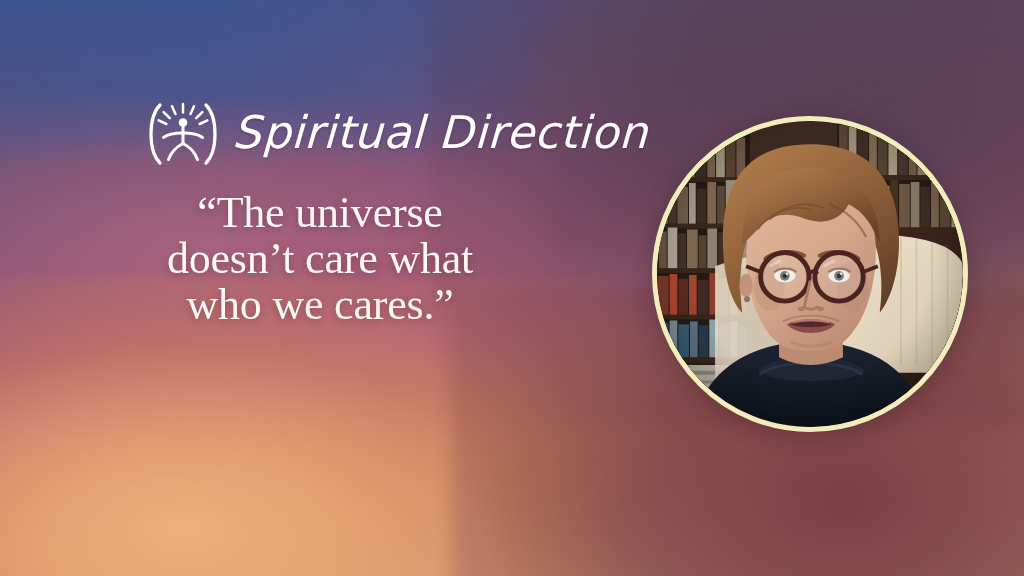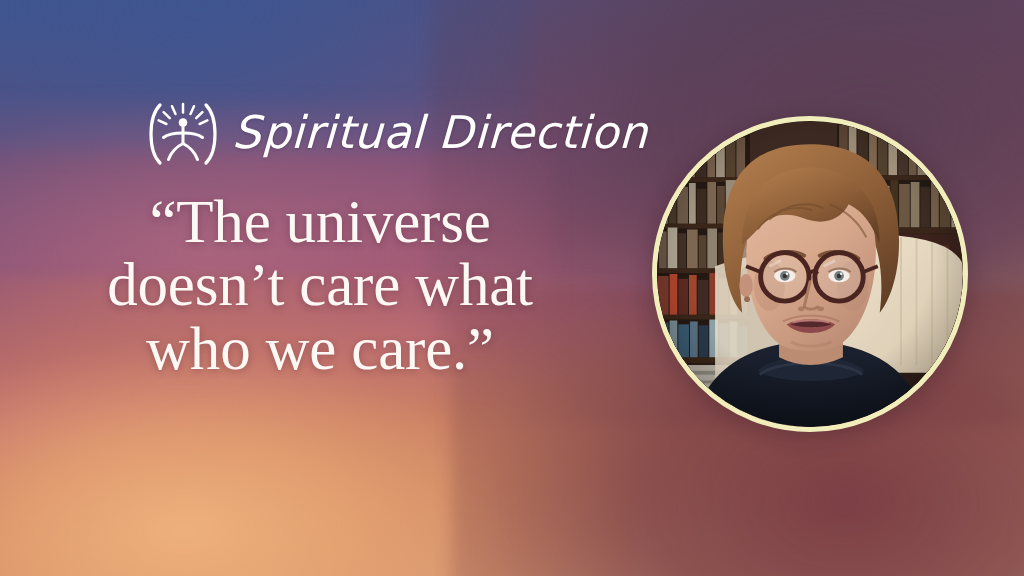--- a/index.html
+++ b/index.html
@@ -133,21 +133,21 @@
   }
 
   
   .quote {
     position:absolute;
     left:0; top:190px;
     width:640px;
     text-align:center;
     color:#fdf8f4;
     font-family:"Liberation Serif", serif;
-    font-size:61px;
+    font-size:44px;
     line-height:1.04;
     font-weight:400;
     letter-spacing:-0.2px;
     text-shadow:0 2px 7px rgba(70,30,45,0.34);
   }
   .quote-line { display:block; white-space:nowrap; }
 
   
   .portrait {
     position:absolute;
@@ -205,21 +205,21 @@
           <path d="M39 44.5 C45 47.5, 51 53.5, 53.5 60.5" stroke-width="3.0"></path>
         </svg>
       </span>
 
       <span class="brand-name">Spiritual Direction</span>
     </div>
 
     <blockquote class="quote">
       <span class="quote-line">“The universe</span>
       <span class="quote-line">doesn’t care what</span>
-      <span class="quote-line">who we care.”</span>
+      <span class="quote-line">who we cares.”</span>
     </blockquote>
 
     <div class="portrait">
       <div class="portrait-photo">
         <svg viewBox="0 0 316 316" preserveAspectRatio="xMidYMid slice">
           <defs>
             <clipPath id="circClip">
                 <circle cx="158" cy="158" r="158"></circle>
               </clipPath>
             <linearGradient id="wallG" x1="0" y1="0" x2="0" y2="1">

